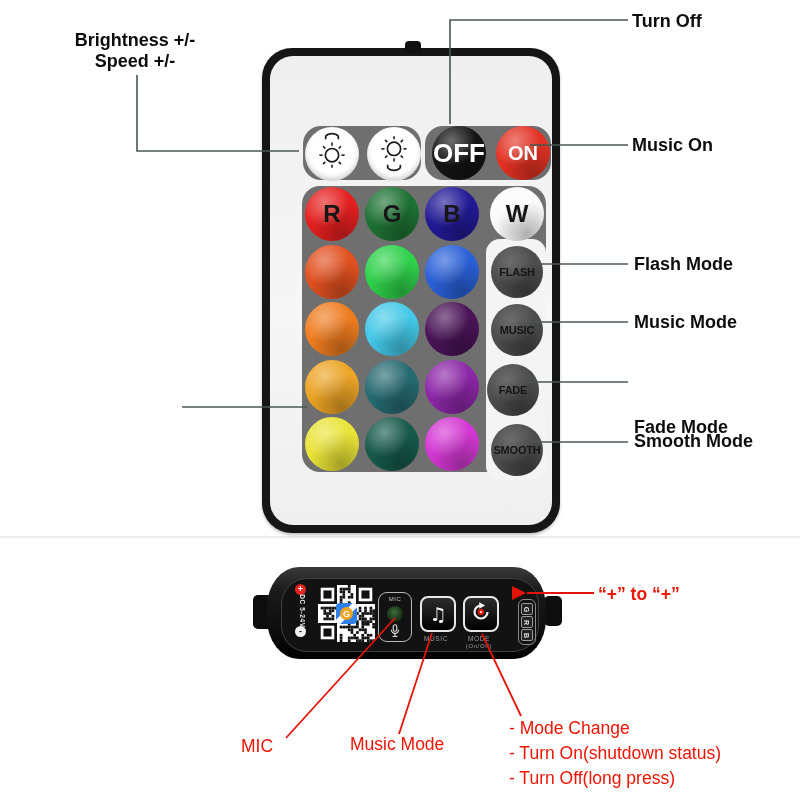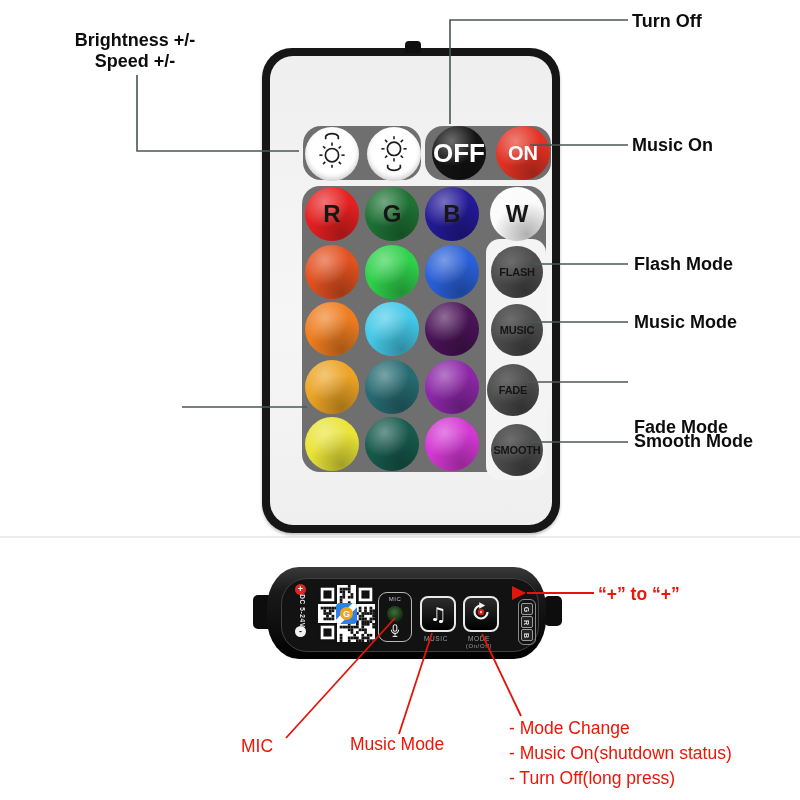--- a/index.html
+++ b/index.html
@@ -400,17 +400,17 @@
   <div class="lbl" style="left:634px;top:254px;">Flash Mode</div>
   <div class="lbl" style="left:634px;top:312px;">Music Mode</div>
   <div class="lbl" style="left:634px;top:373px;margin-top:44px;">Fade Mode</div>
   <div class="lbl" style="left:634px;top:431px;text-align:right;">Smooth Mode</div>
 
   <div class="rlbl bold" style="left:598px;top:582px;">“+” to “+”</div>
   <div class="rlbl" style="left:241px;top:734px;">MIC</div>
   <div class="rlbl" style="left:350px;top:732px;">Music Mode</div>
   <div class="rlbl" style="left:509px;top:716px;">
     <div>- Mode Change</div>
-    <div>- Music On(shutdown status)</div>
+    <div>- Turn On(shutdown status)</div>
     <div>- Turn Off(long press)</div>
   </div>
 
 </div>
 
 </body></html>

